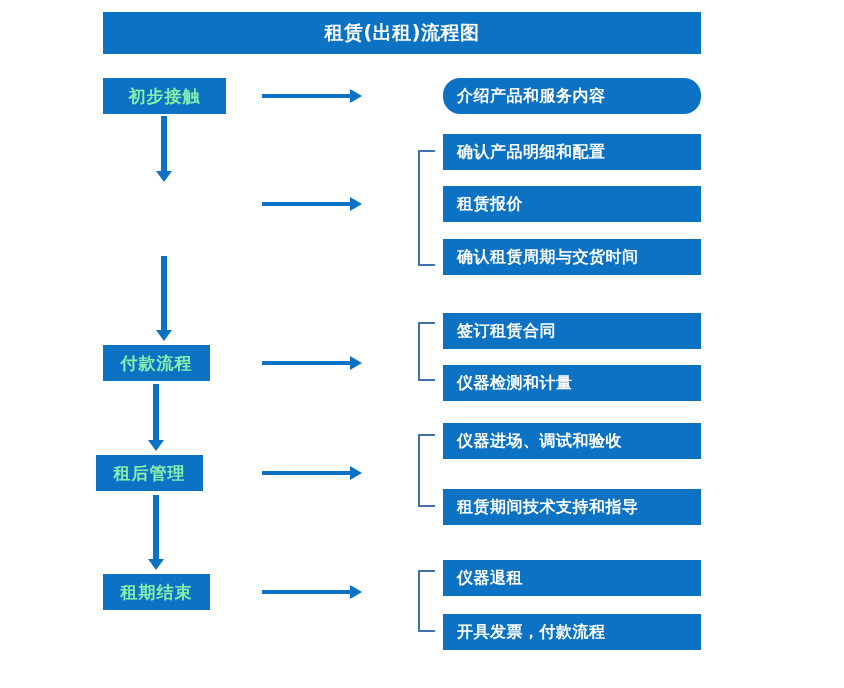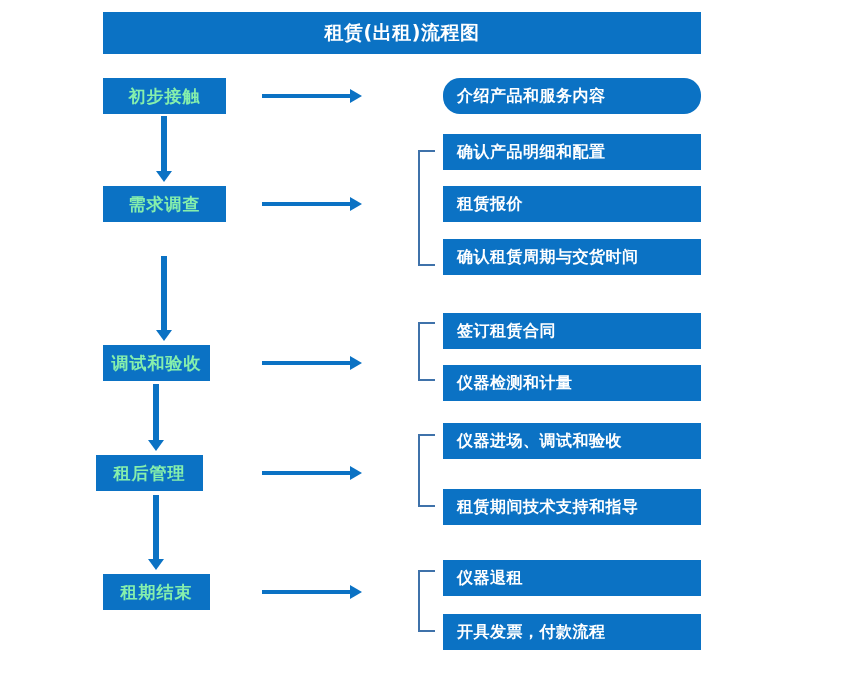--- a/index.html
+++ b/index.html
@@ -123,23 +123,22 @@
 </style>
 </head>
 <body>
 
 <div id="canvas">
 
   <div class="title-bar">租赁(出租)流程图</div>
 
   <div class="stage-box" style="left:103px; top:78px; width:123px;">初步接触</div>
 
-  <div class="stage-box" style="left:103px; top:186px; width:123px;">需求调查</div>
-
-  <div class="stage-box" style="left:103px; top:345px; width:107px;">调试和验收</div>
+
+  <div class="stage-box" style="left:103px; top:345px; width:107px;">付款流程</div>
 
   <div class="stage-box" style="left:96px; top:455px; width:107px;">租后管理</div>
 
   <div class="stage-box" style="left:103px; top:574px; width:107px;">租期结束</div>
 
   <div class="detail-box" style="top:78px;border-radius:17px;">介绍产品和服务内容</div>
 
   <div class="detail-box" style="top:134px;text-align:center;">确认产品明细和配置</div>
 
   <div class="detail-box" style="top:186px;">租赁报价</div>

